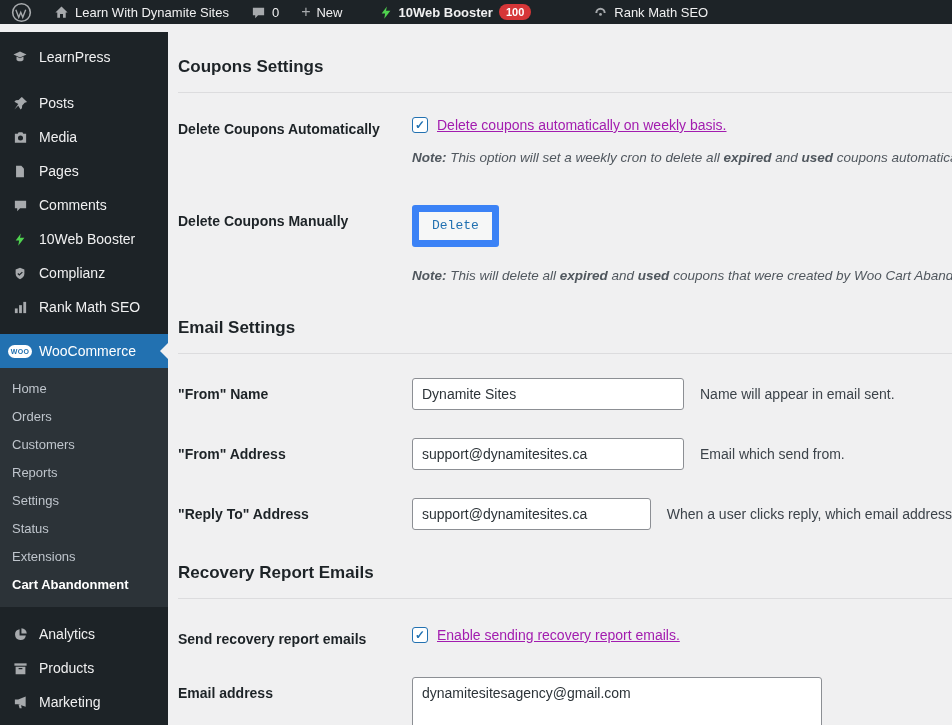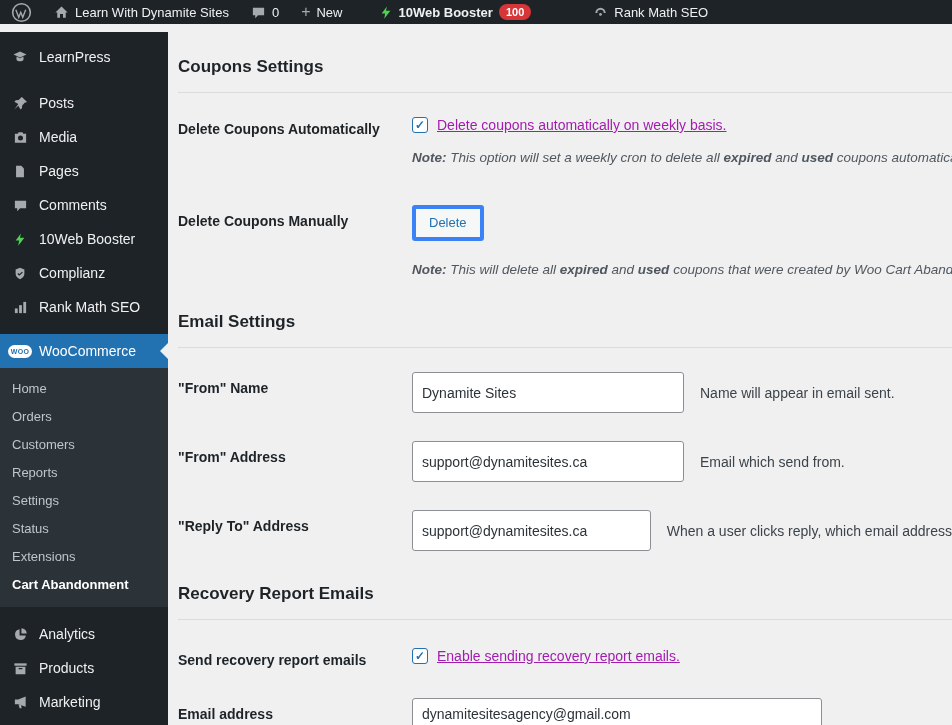--- a/index.html
+++ b/index.html
@@ -90,31 +90,31 @@
   .check-label { color:#a21caf;text-decoration:underline; }
 
   .note {
     margin:16px 0 0; font-style:italic; color:#50575e; font-size:13.5px;
     white-space:nowrap; line-height:18px;
   }
   .note strong { font-weight:bold; }
   .note .b { font-weight:bold; }
 
   .button-secondary {
-    font-family:Liberation Sans, sans-serif;
-    background:#f6f7f7; border:4px solid #3b82f6; color:#2271b1;
+    font-family:Liberation Mono, monospace;
+    background:#f6f7f7; border:7px solid #3b82f6; color:#2271b1;
     border-radius:3px; padding:5px 13px; font-size:13px; line-height:18px;
     cursor:pointer;
   }
   .note-after-btn { margin-top:20px; }
 
   .input-line { display:flex; align-items:center; }
   .text-input {
     font-family:"Liberation Sans", sans-serif;
-    width:272px; height:41px; border:1px solid #8c8f94; border-radius:3px;
+    width:272px; height:32px; border:1px solid #8c8f94; border-radius:3px;
     padding:0 9px; font-size:14px; color:#2c3338; background:#fff;
   }
   .help-text { margin-left:16px; color:#3c434a; font-size:14px; white-space:nowrap; }
 
   .email-textarea {
     font-family:"Liberation Sans", sans-serif;
     width:410px; height:80px; border:1px solid #8c8f94; border-radius:3px;
     padding:7px 9px; font-size:14px; color:#2c3338; background:#fff; resize:none;
   }
 </style>

